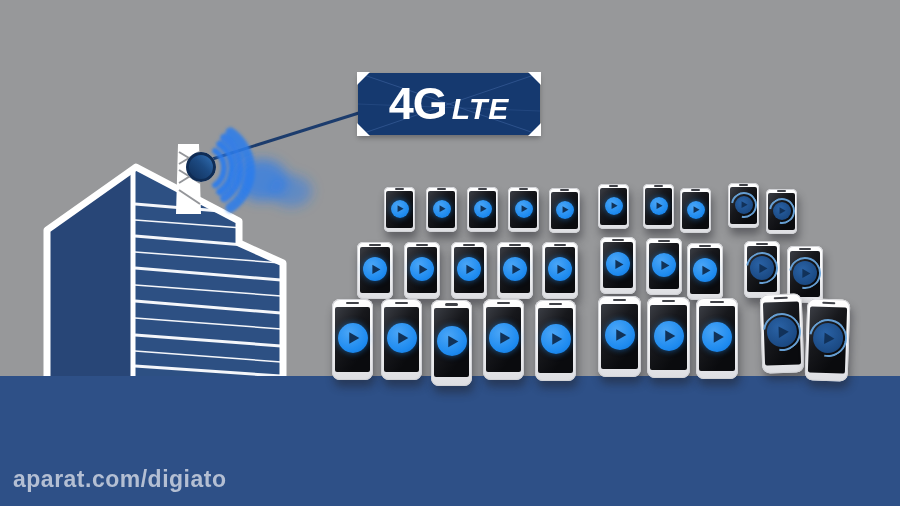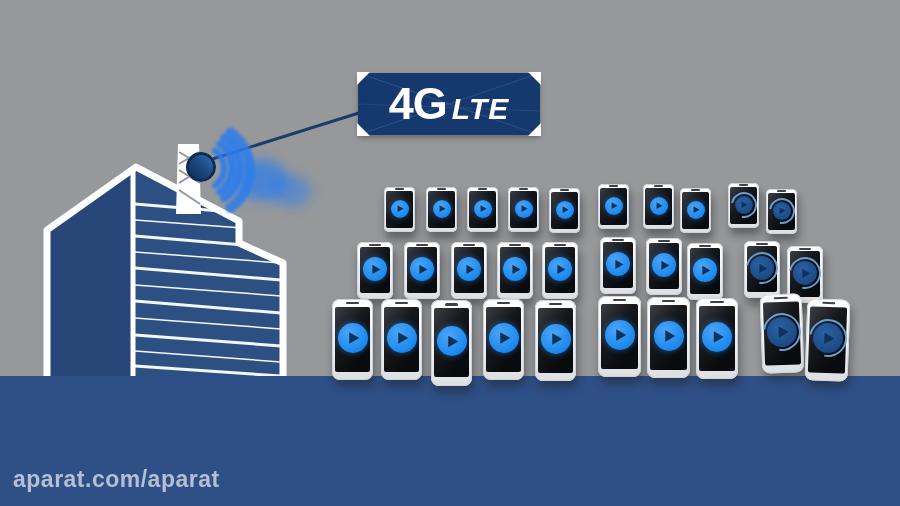--- a/index.html
+++ b/index.html
@@ -412,15 +412,15 @@
       <line x1="0" y1="31" x2="182" y2="38" stroke="#3a5f9b" stroke-width="1" opacity=".35"></line>
     </svg>
     <span class="corner tl"></span>
     <span class="corner tr"></span>
     <span class="corner bl"></span>
     <span class="corner br"></span>
     <span class="sign-4g">4G</span>
     <span class="sign-lte">LTE</span>
   </div>
 
-  <div class="watermark">aparat.com/aparat</div>
+  <div class="watermark">aparat.com/digiato</div>
 
 </div>
 
 </body></html>

